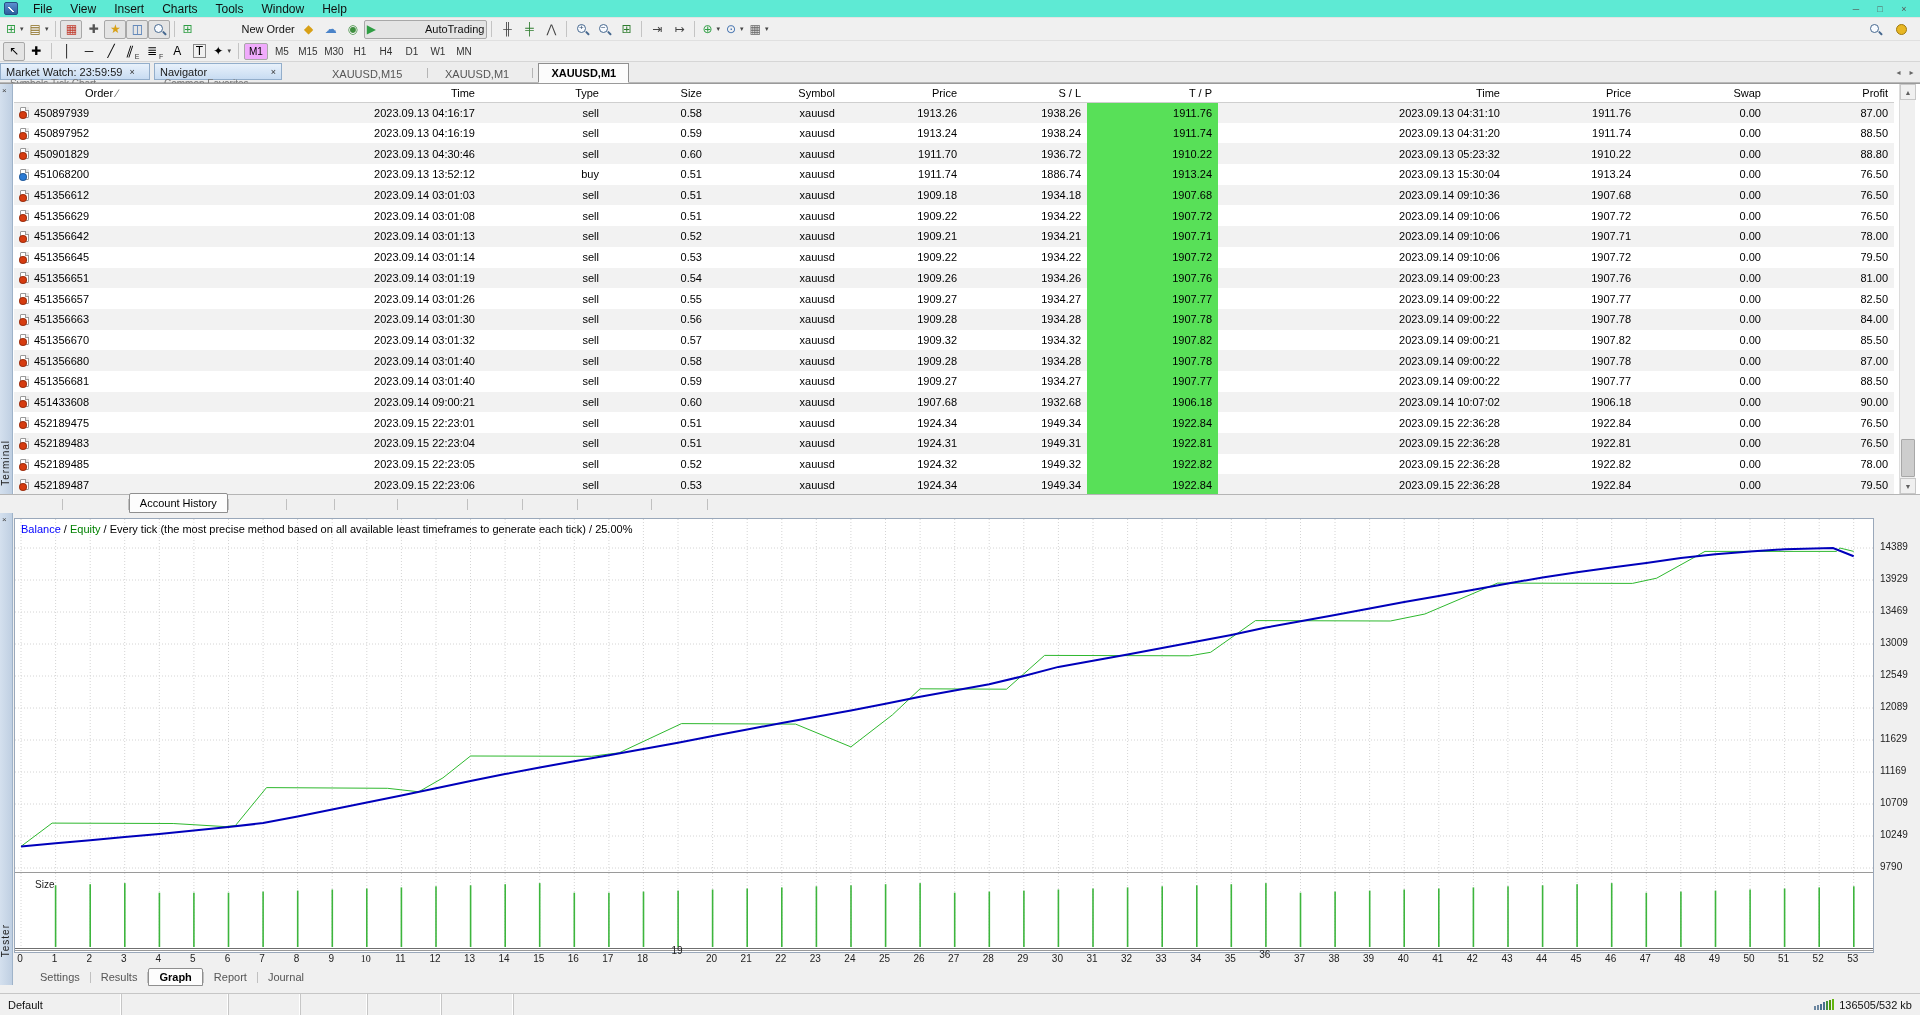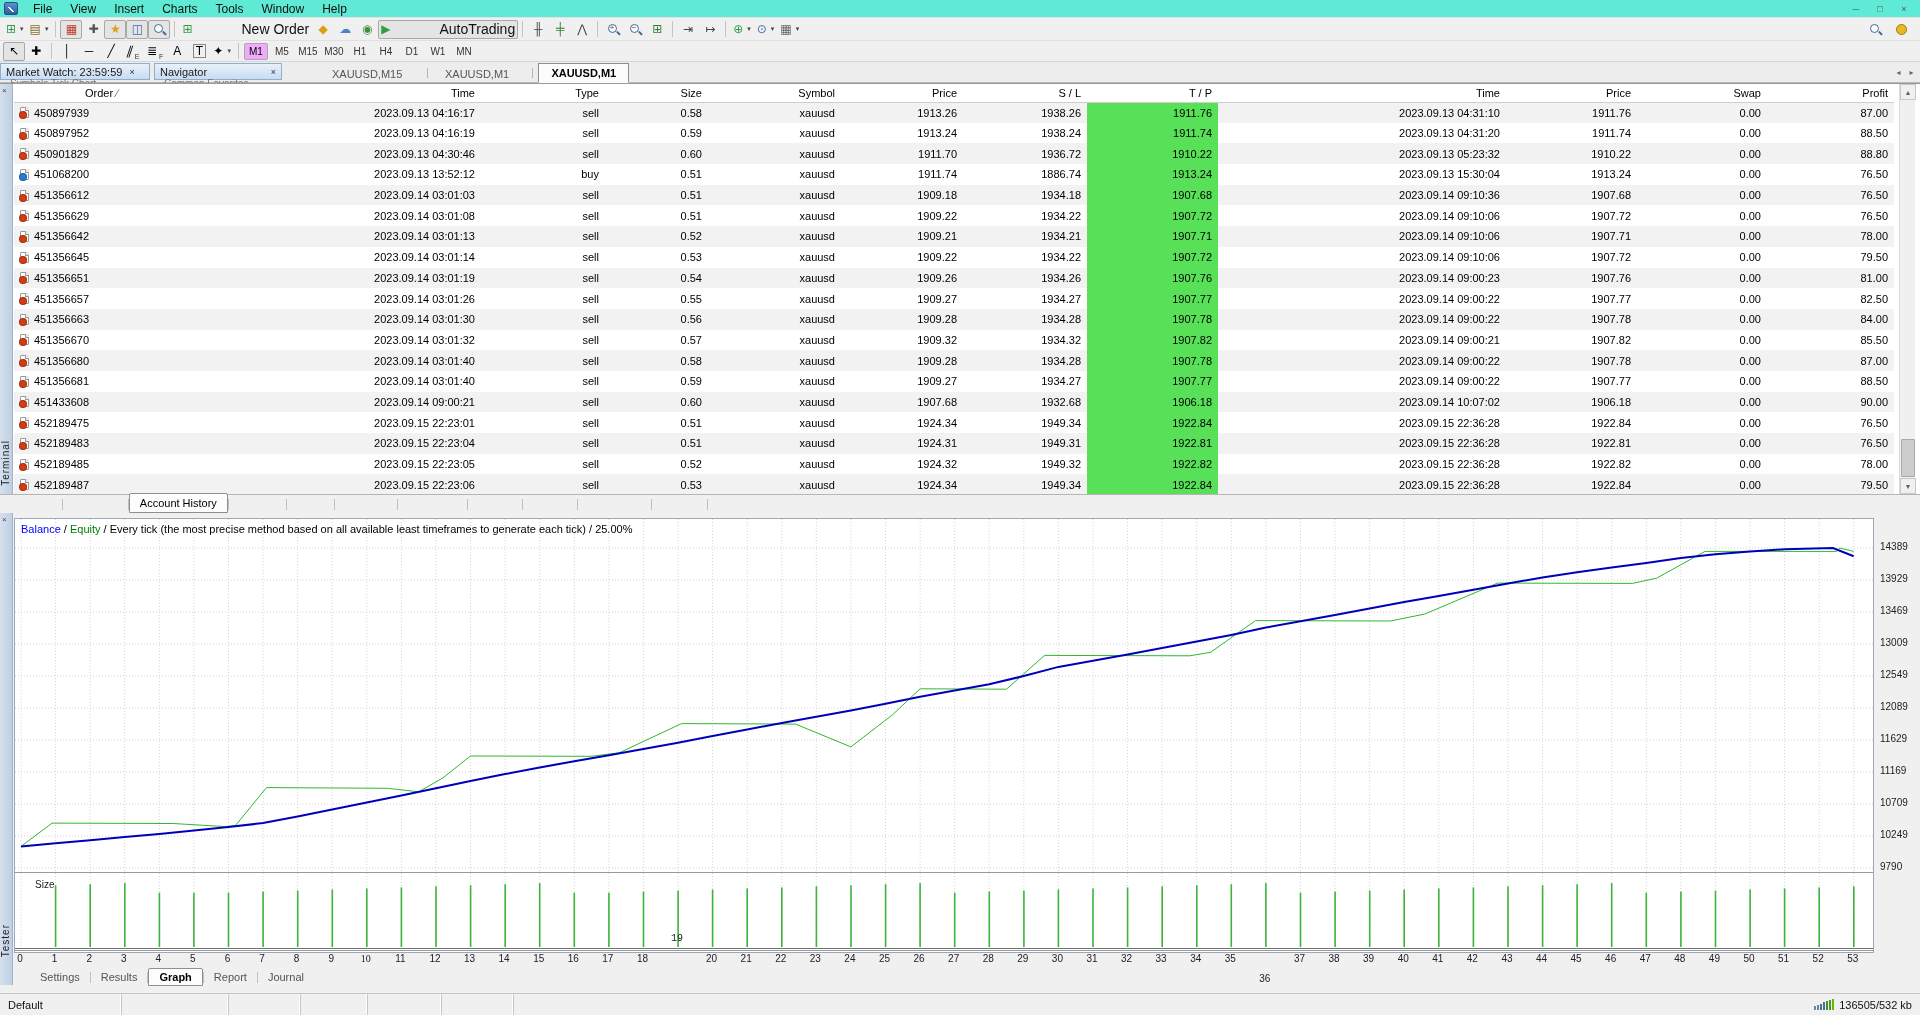--- a/index.html
+++ b/index.html
@@ -14,21 +14,21 @@
   .menu-item { padding:2px 9px; font-size:12px; color:#111; }
   .win-btns { margin-left:auto; display:flex; align-items:center; padding-right:4px; }
   .win-btn { width:24px; height:13px; display:flex; align-items:center; justify-content:center; font-size:9px; color:#555; }
 
   
   #toolbar-main { left:0; top:18px; width:1920px; height:23px; background:#f0f0f0; display:flex; align-items:center; padding-left:3px; border-bottom:1px solid #e0e0e0; }
   #toolbar-draw { left:0; top:41px; width:1920px; height:21px; background:#f0f0f0; display:flex; align-items:center; padding-left:3px; border-bottom:1px solid #d6d6d6; }
   .tb-btn { min-width:22px; height:19px; display:flex; align-items:center; justify-content:center; border:1px solid transparent; border-radius:2px; padding:0 2px; gap:3px; }
   .tb-btn.pressed { background:#e4e4e4; border-color:#a8a8a8; }
   .tb-btn .glyph { font-size:12px; line-height:1; }
-  .tb-btn .lbl { font-size:14px; color:#111;padding-left:46px; }
+  .tb-btn .lbl { font-size:11px; color:#111;padding-left:46px; }
   .dd { font-size:7px; color:#444; margin-left:1px; }
   .tb-sep { width:1px; height:16px; background:#c4c4c4; margin:0 4px; }
   .mag { width:13px; height:13px; position:relative; display:inline-block; }
   .mag::before { content:""; position:absolute; left:1px; top:1px; width:7px; height:7px; border:1.5px solid #46688f; border-radius:50%; background:#f8fbff; }
   .mag::after { content:""; position:absolute; left:9px; top:9px; width:4.5px; height:2px; background:#46688f; transform:rotate(45deg); border-radius:1px; }
   .mag .sign { position:absolute; left:2px; top:0.5px; width:7px; text-align:center; font-size:8px; color:#2d4a6b; z-index:1; }
   .dot-ic { width:11px; height:11px; border-radius:50%; display:inline-block; border:1px solid #a07a10; }
   .slant { transform:skewX(-18deg); display:inline-block; }
   .boxed { border:1px solid #888; padding:0 2px; font-size:10px; line-height:11px; }
   .subL { font-size:7px; color:#333; margin-left:-1px; align-self:flex-end; }
@@ -901,38 +901,38 @@
       <span class="xlab" style="left: 331.22px; top: 440px;">9</span>
       <span class="xlab" style="left: 365.8px; top: 440px; font-family: Liberation Serif, serif;">10</span>
       <span class="xlab" style="left: 400.38px; top: 440px;">11</span>
       <span class="xlab" style="left: 434.96px; top: 440px;">12</span>
       <span class="xlab" style="left: 469.54px; top: 440px;">13</span>
       <span class="xlab" style="left: 504.12px; top: 440px;">14</span>
       <span class="xlab" style="left: 538.7px; top: 440px;">15</span>
       <span class="xlab" style="left: 573.28px; top: 440px;">16</span>
       <span class="xlab" style="left: 607.86px; top: 440px;">17</span>
       <span class="xlab" style="left: 642.44px; top: 440px;">18</span>
-      <span class="xlab" style="left: 677.02px; top: 420px; font-family: Liberation Mono, monospace;">19</span>
+      <span class="xlab" style="left: 677.02px; top: 432px;">19</span>
       <span class="xlab" style="left: 711.6px; top: 440px;">20</span>
       <span class="xlab" style="left: 746.18px; top: 440px;">21</span>
       <span class="xlab" style="left: 780.76px; top: 440px;">22</span>
       <span class="xlab" style="left: 815.34px; top: 440px;">23</span>
       <span class="xlab" style="left: 849.92px; top: 440px;">24</span>
       <span class="xlab" style="left: 884.5px; top: 440px;">25</span>
       <span class="xlab" style="left: 919.08px; top: 440px;">26</span>
       <span class="xlab" style="left: 953.66px; top: 440px;">27</span>
       <span class="xlab" style="left: 988.24px; top: 440px;">28</span>
       <span class="xlab" style="left: 1022.82px; top: 440px;">29</span>
       <span class="xlab" style="left: 1057.4px; top: 440px;">30</span>
       <span class="xlab" style="left: 1091.98px; top: 440px;">31</span>
       <span class="xlab" style="left: 1126.56px; top: 440px;">32</span>
       <span class="xlab" style="left: 1161.14px; top: 440px;">33</span>
       <span class="xlab" style="left: 1195.72px; top: 440px;">34</span>
       <span class="xlab" style="left: 1230.3px; top: 440px;">35</span>
-      <span class="xlab" style="left: 1264.88px; top: 436px; margin-top: 24px;">36</span>
+      <span class="xlab" style="left: 1264.88px; top: 436px;">36</span>
       <span class="xlab" style="left: 1299.46px; top: 440px;">37</span>
       <span class="xlab" style="left: 1334.04px; top: 440px;">38</span>
       <span class="xlab" style="left: 1368.62px; top: 440px;">39</span>
       <span class="xlab" style="left: 1403.2px; top: 440px;">40</span>
       <span class="xlab" style="left: 1437.78px; top: 440px;">41</span>
       <span class="xlab" style="left: 1472.36px; top: 440px;">42</span>
       <span class="xlab" style="left: 1506.94px; top: 440px;">43</span>
       <span class="xlab" style="left: 1541.52px; top: 440px;">44</span>
       <span class="xlab" style="left: 1576.1px; top: 440px;">45</span>
       <span class="xlab" style="left: 1610.68px; top: 440px;">46</span>

